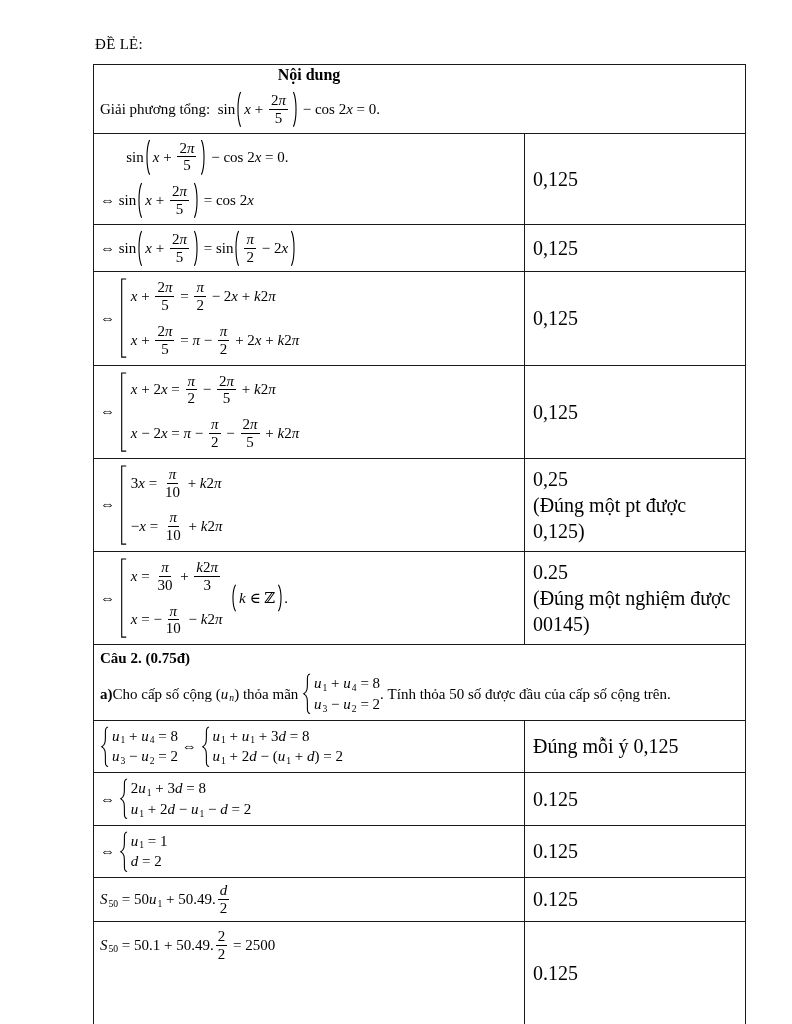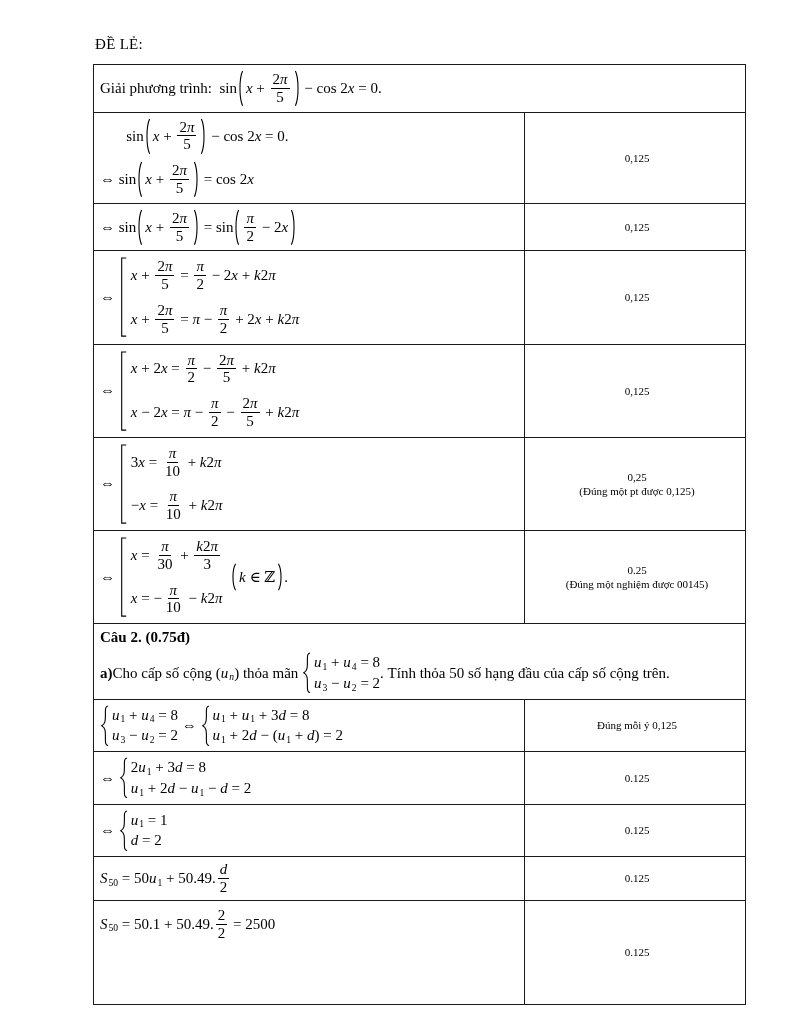--- a/index.html
+++ b/index.html
@@ -8,21 +8,21 @@
   .page{position:relative;width:792px;height:1024px;background:#fff;}
   .doc-label{position:absolute;left:95px;top:36px;font-size:15px;letter-spacing:.3px;}
   .tbl{position:absolute;left:93px;top:64px;width:653px;border:1px solid #1a1a1a;background:#fff;}
   .trow{display:grid;grid-template-columns:430px 1fr;}
   .trow + .trow{border-top:1px solid #1a1a1a;}
   .hcell{font-weight:bold;text-align:center;font-size:16px;padding:1px 0 2px;}
   .hscore,.score{border-left:1px solid #1a1a1a;}
   .cell.full{grid-column:1 / 3;}
   .content,.full{display:flex;flex-direction:column;justify-content:center;row-gap:3px;padding:3px 6px;min-height:24px;}
   .full.center .mline{justify-content:flex-start;}
-  .score{display:flex;flex-direction:column;justify-content:center;padding:3px 4px 3px 8px;font-size:11px;line-height:1.3;text-align:center;}
+  .score{display:flex;flex-direction:column;justify-content:center;padding:3px 4px 3px 8px;font-size:20px;line-height:1.3;}
   .trow:last-child{min-height:104px;}
   .trow:last-child .content{justify-content:flex-start;padding-top:5px;}
   .mline{display:flex;align-items:center;flex-wrap:wrap;font-size:15px;line-height:1.25;min-height:20px;}
   .mline>*{flex:0 0 auto;}
   .mr,.mi,.prose,.sub{white-space:pre;}
   .mi{font-style:italic;}
   .sub{font-size:64%;position:relative;top:.45em;margin-left:1px;}
   .sub.it{font-style:italic;}
   .prose.bold{font-weight:bold;}
   .fr{display:inline-flex;flex-direction:column;align-items:center;margin:1px 2px;}
@@ -38,28 +38,29 @@
   .stretchy{display:block;width:7px;align-self:stretch;height:auto;}
   .grp>.stretchy{width:9px;}
 </style>
 </head>
 <body>
 
 <div class="page">
   <div class="doc-label">ĐỀ LẺ:</div>
   <div class="tbl">
     <div class="trow thead">
+      <div class="cell hcell">Nội dung</div>
     </div>
     <div id="tbody">
         <div class="trow">
           <div class="cell full center">
             <div class="mline">
               <span class="prose">Giải </span>
               <span class="prose">phương </span>
-              <span class="prose">trình: </span>
+              <span class="prose">tổng: </span>
               <span class="prose"> </span>
               <span class="mr">sin</span>
               <span class="pgroup">
                 <svg viewBox="0 0 10 40" preserveAspectRatio="none" class="stretchy">
                   <path d="M8 1 C3 9 3 31 8 39" fill="none" stroke="currentColor" stroke-width="1.1" vector-effect="non-scaling-stroke"></path>
                 </svg>
                 <span class="mrow">
                   <span class="mi">x</span>
                   <span class="mr"> + </span>
                   <span class="fr">
@@ -517,21 +518,21 @@
                     <span class="sub">2</span>
                     <span class="mr"> = 2</span>
                   </span>
                 </span>
               </span>
               <span class="prose">. </span>
               <span class="prose">Tính </span>
               <span class="prose">thỏa </span>
               <span class="prose">50 </span>
               <span class="prose">số </span>
-              <span class="prose">hạng </span>
+              <span class="prose">được </span>
               <span class="prose">đầu </span>
               <span class="prose">của </span>
               <span class="prose">cấp </span>
               <span class="prose">số </span>
               <span class="prose">cộng </span>
               <span class="prose">trên.</span>
             </div>
           </div>
         </div>
         <div class="trow">

